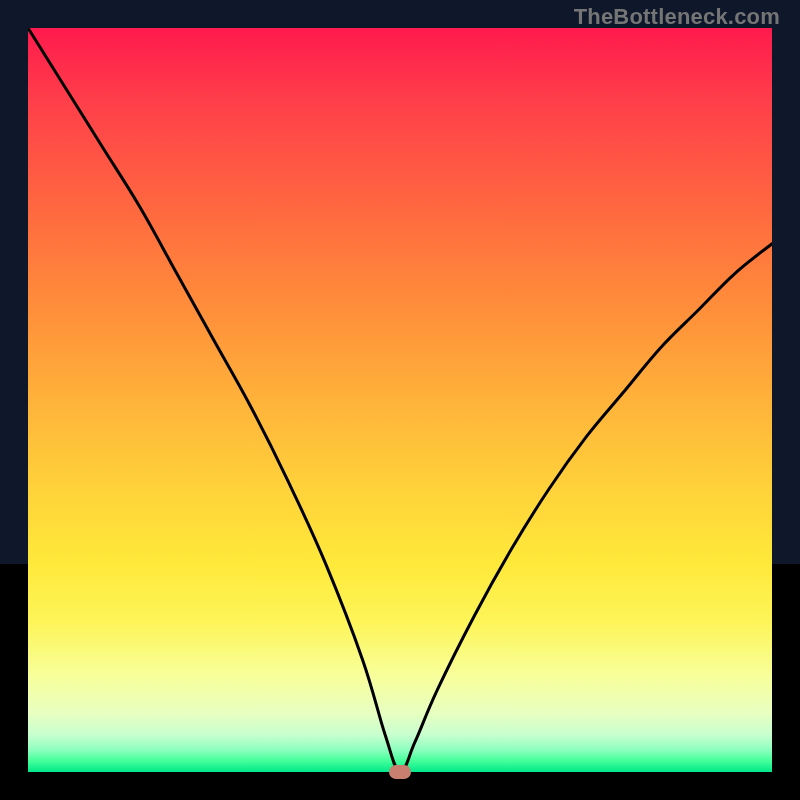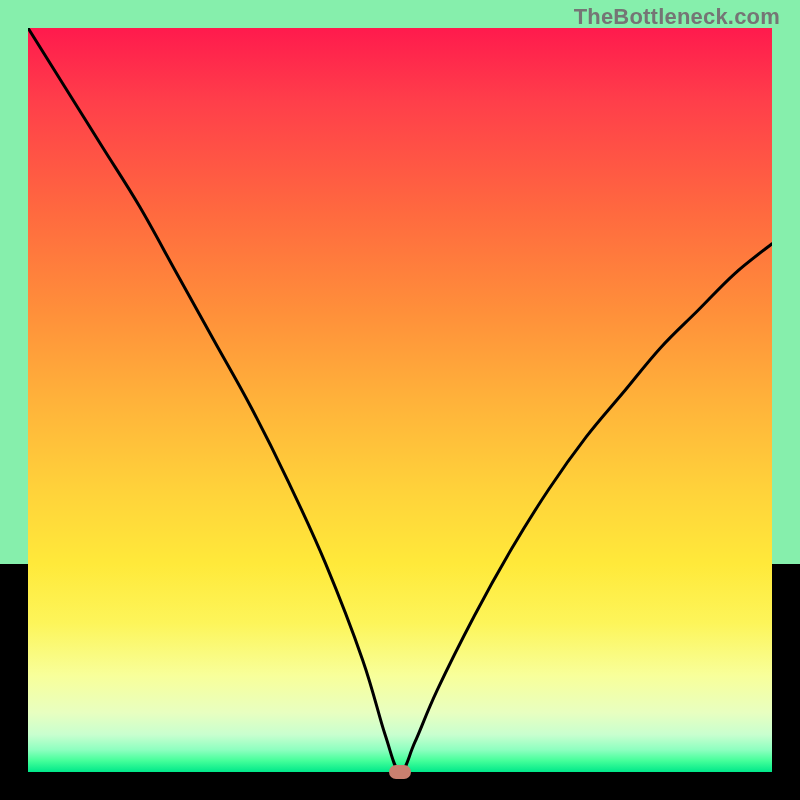--- a/index.html
+++ b/index.html
@@ -9,21 +9,21 @@
     height: 800px;
     background: #000;
     overflow: hidden;
   }
   .frame {
     position: absolute;
     top: 0;
     left: 0;
     width: 800px;
     height: 564px;
-    background: #86efac;
+    background: #0f172a;
   }
   .plot-area {
     position: absolute;
     top: 28px;
     left: 28px;
     width: 744px;
     height: 744px;
     background: linear-gradient(to bottom,
       #ff1a4d 0%,
       #ff3f4a 10%,

